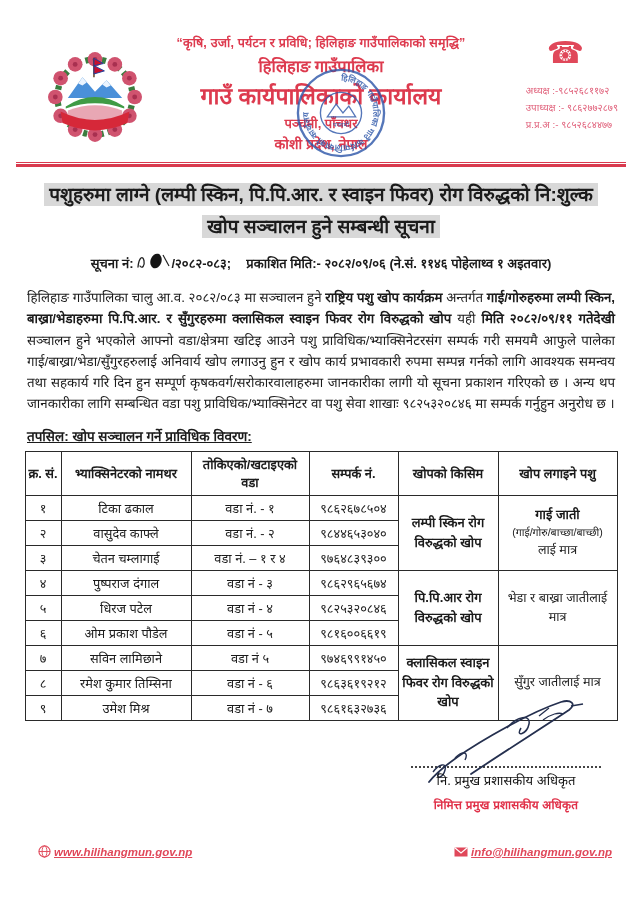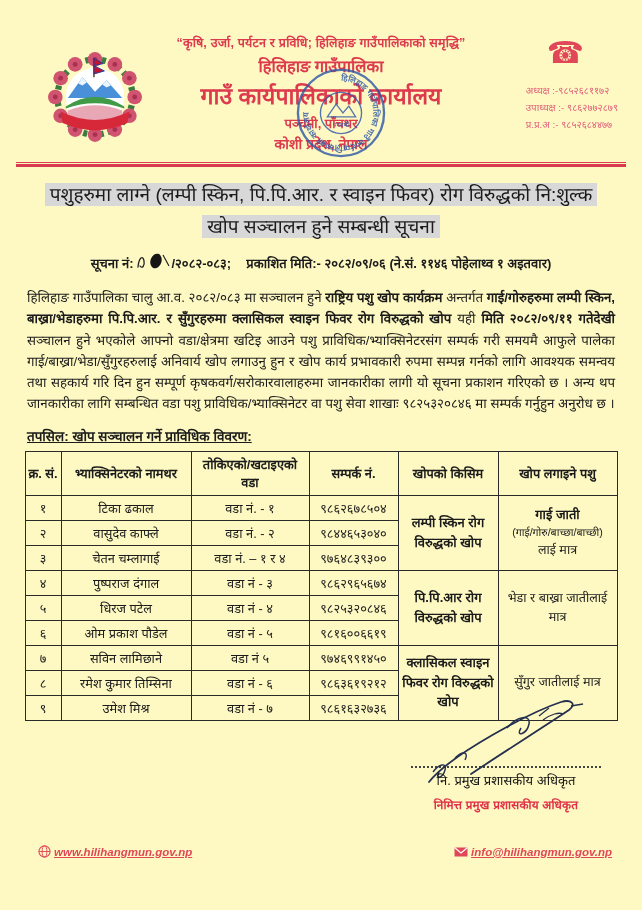--- a/index.html
+++ b/index.html
@@ -1,40 +1,40 @@
 <!DOCTYPE html>
 <html><head>
 <meta charset="utf-8">
 <style>
   * { margin:0; padding:0; box-sizing:border-box; }
   html,body { background:#e8e8e6; }
   body { font-family:"Liberation Sans","DejaVu Sans",sans-serif; }
   .page {
     position:relative; width:642px; height:910px; margin:0 auto;
-    background:#fef9c3; color:#1b1b1b; overflow:hidden;
+    background:#ffffff; color:#1b1b1b; overflow:hidden;
     box-shadow:0 0 6px rgba(0,0,0,.25);
   }
   
   .header { position:relative; height:162px; }
   .logo { position:absolute; left:42px; top:50px; width:106px; height:94px; }
   .head-center { text-align:center; padding-top:34px; color:#dd3a4e; }
   .slogan { font-size:12.5px; font-weight:700; letter-spacing:.2px; }
   .muni   { font-size:16.5px; font-weight:700; margin-top:3px;font-family:Liberation Serif, serif; }
   .office { font-size:23px; font-weight:700; margin-top:2px; }
   .addr1  { font-size:13px; font-weight:700; margin-top:3px; }
   .addr2  { font-size:14px; font-weight:700; margin-top:2px; }
   .stamp  { position:absolute; left:294px; top:66px; width:94px; height:94px; opacity:.8; pointer-events:none; }
   .phone-icon { position:absolute; right:58px; top:38px; font-size:30px; color:#e0485a; line-height:1; }
   .contacts { position:absolute; right:24px; top:82px; font-size:9.8px; color:#e0607a; line-height:1.75;margin-left:36px; }
   .contacts .row { white-space:nowrap; }
   
   .sep { margin:0 16px; border-top:1.5px solid #d93a4e; border-bottom:3px solid #d93a4e; height:5px; }
   
   .title-wrap { text-align:center; margin-top:12px; line-height:31px; }
-  .hl { background:#d8d8d8; font-weight:400; font-size:19px; padding:1px 5px; }
+  .hl { background:#d8d8d8; font-weight:700; font-size:19px; padding:1px 5px; }
   .meta { text-align:center; font-size:13px; font-weight:700; margin-top:7px; }
   .meta svg { vertical-align:-4px; }
   
   .para { margin:15px 27px 0; font-size:13.3px; line-height:1.6; text-align:justify; }
   .b { font-weight:700; }
   .tapsil { margin:12px 27px 6px; font-size:13.5px; font-weight:700; text-decoration:underline; }
   
   table { border-collapse:collapse; margin:4px auto 0; width:592px; table-layout:fixed; }
   th,td { border:1.4px solid #2a2a2a; text-align:center; vertical-align:middle;
           font-size:12.8px; padding:2px 2px; overflow:hidden; }

